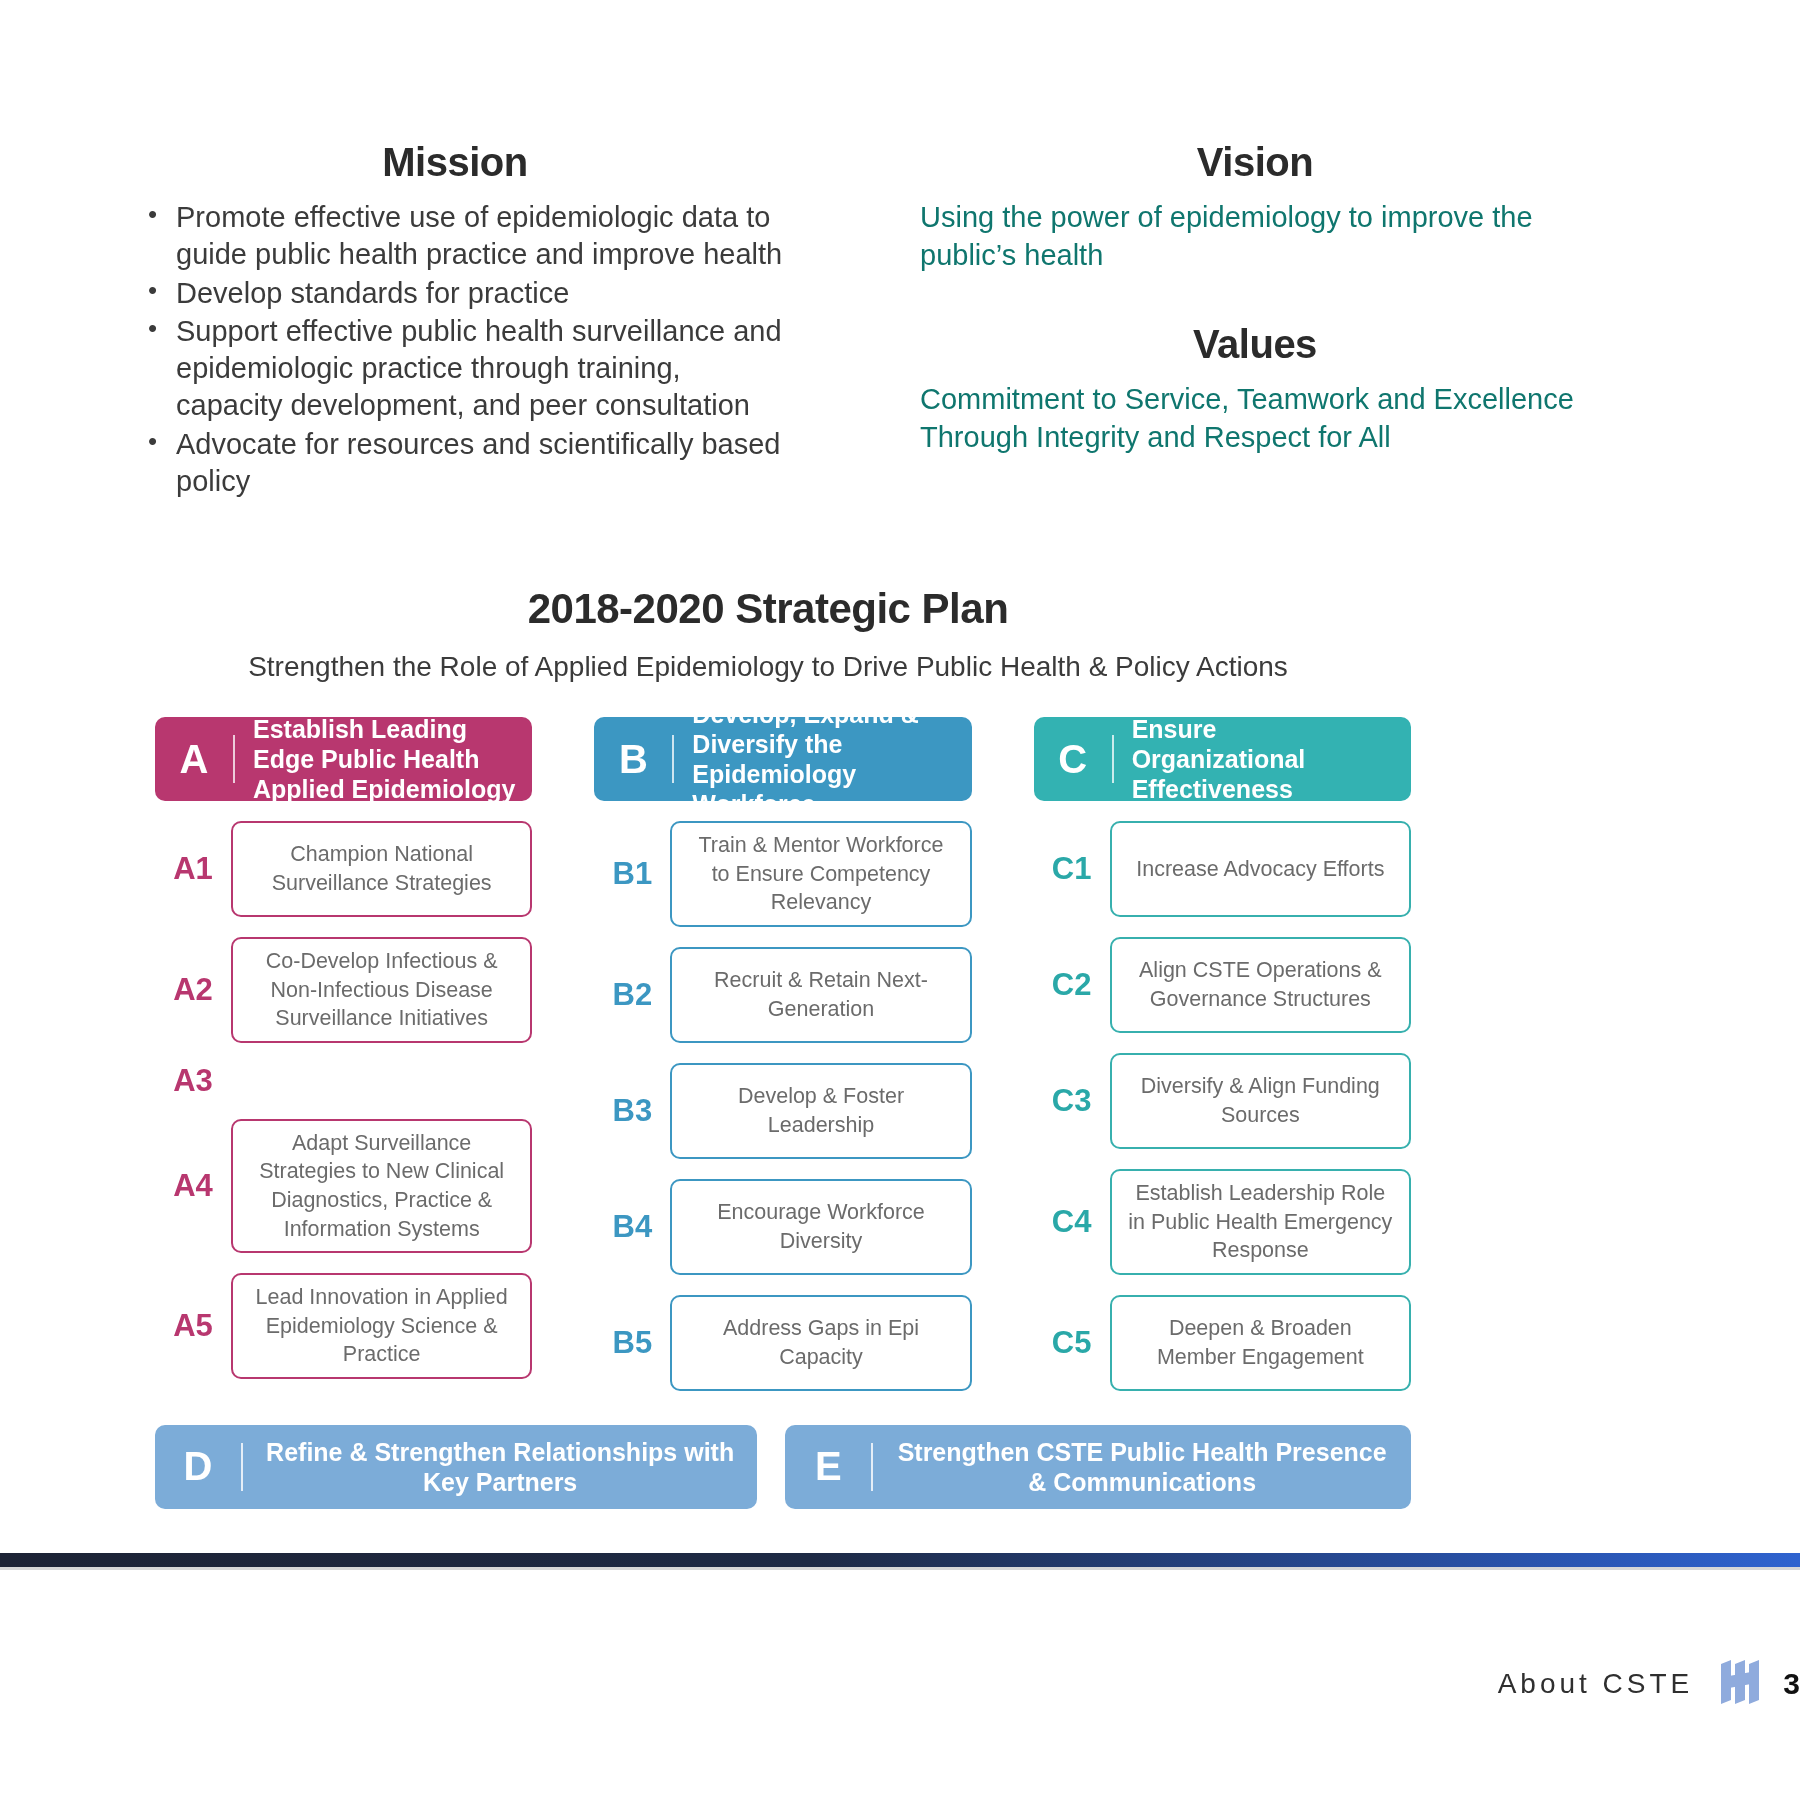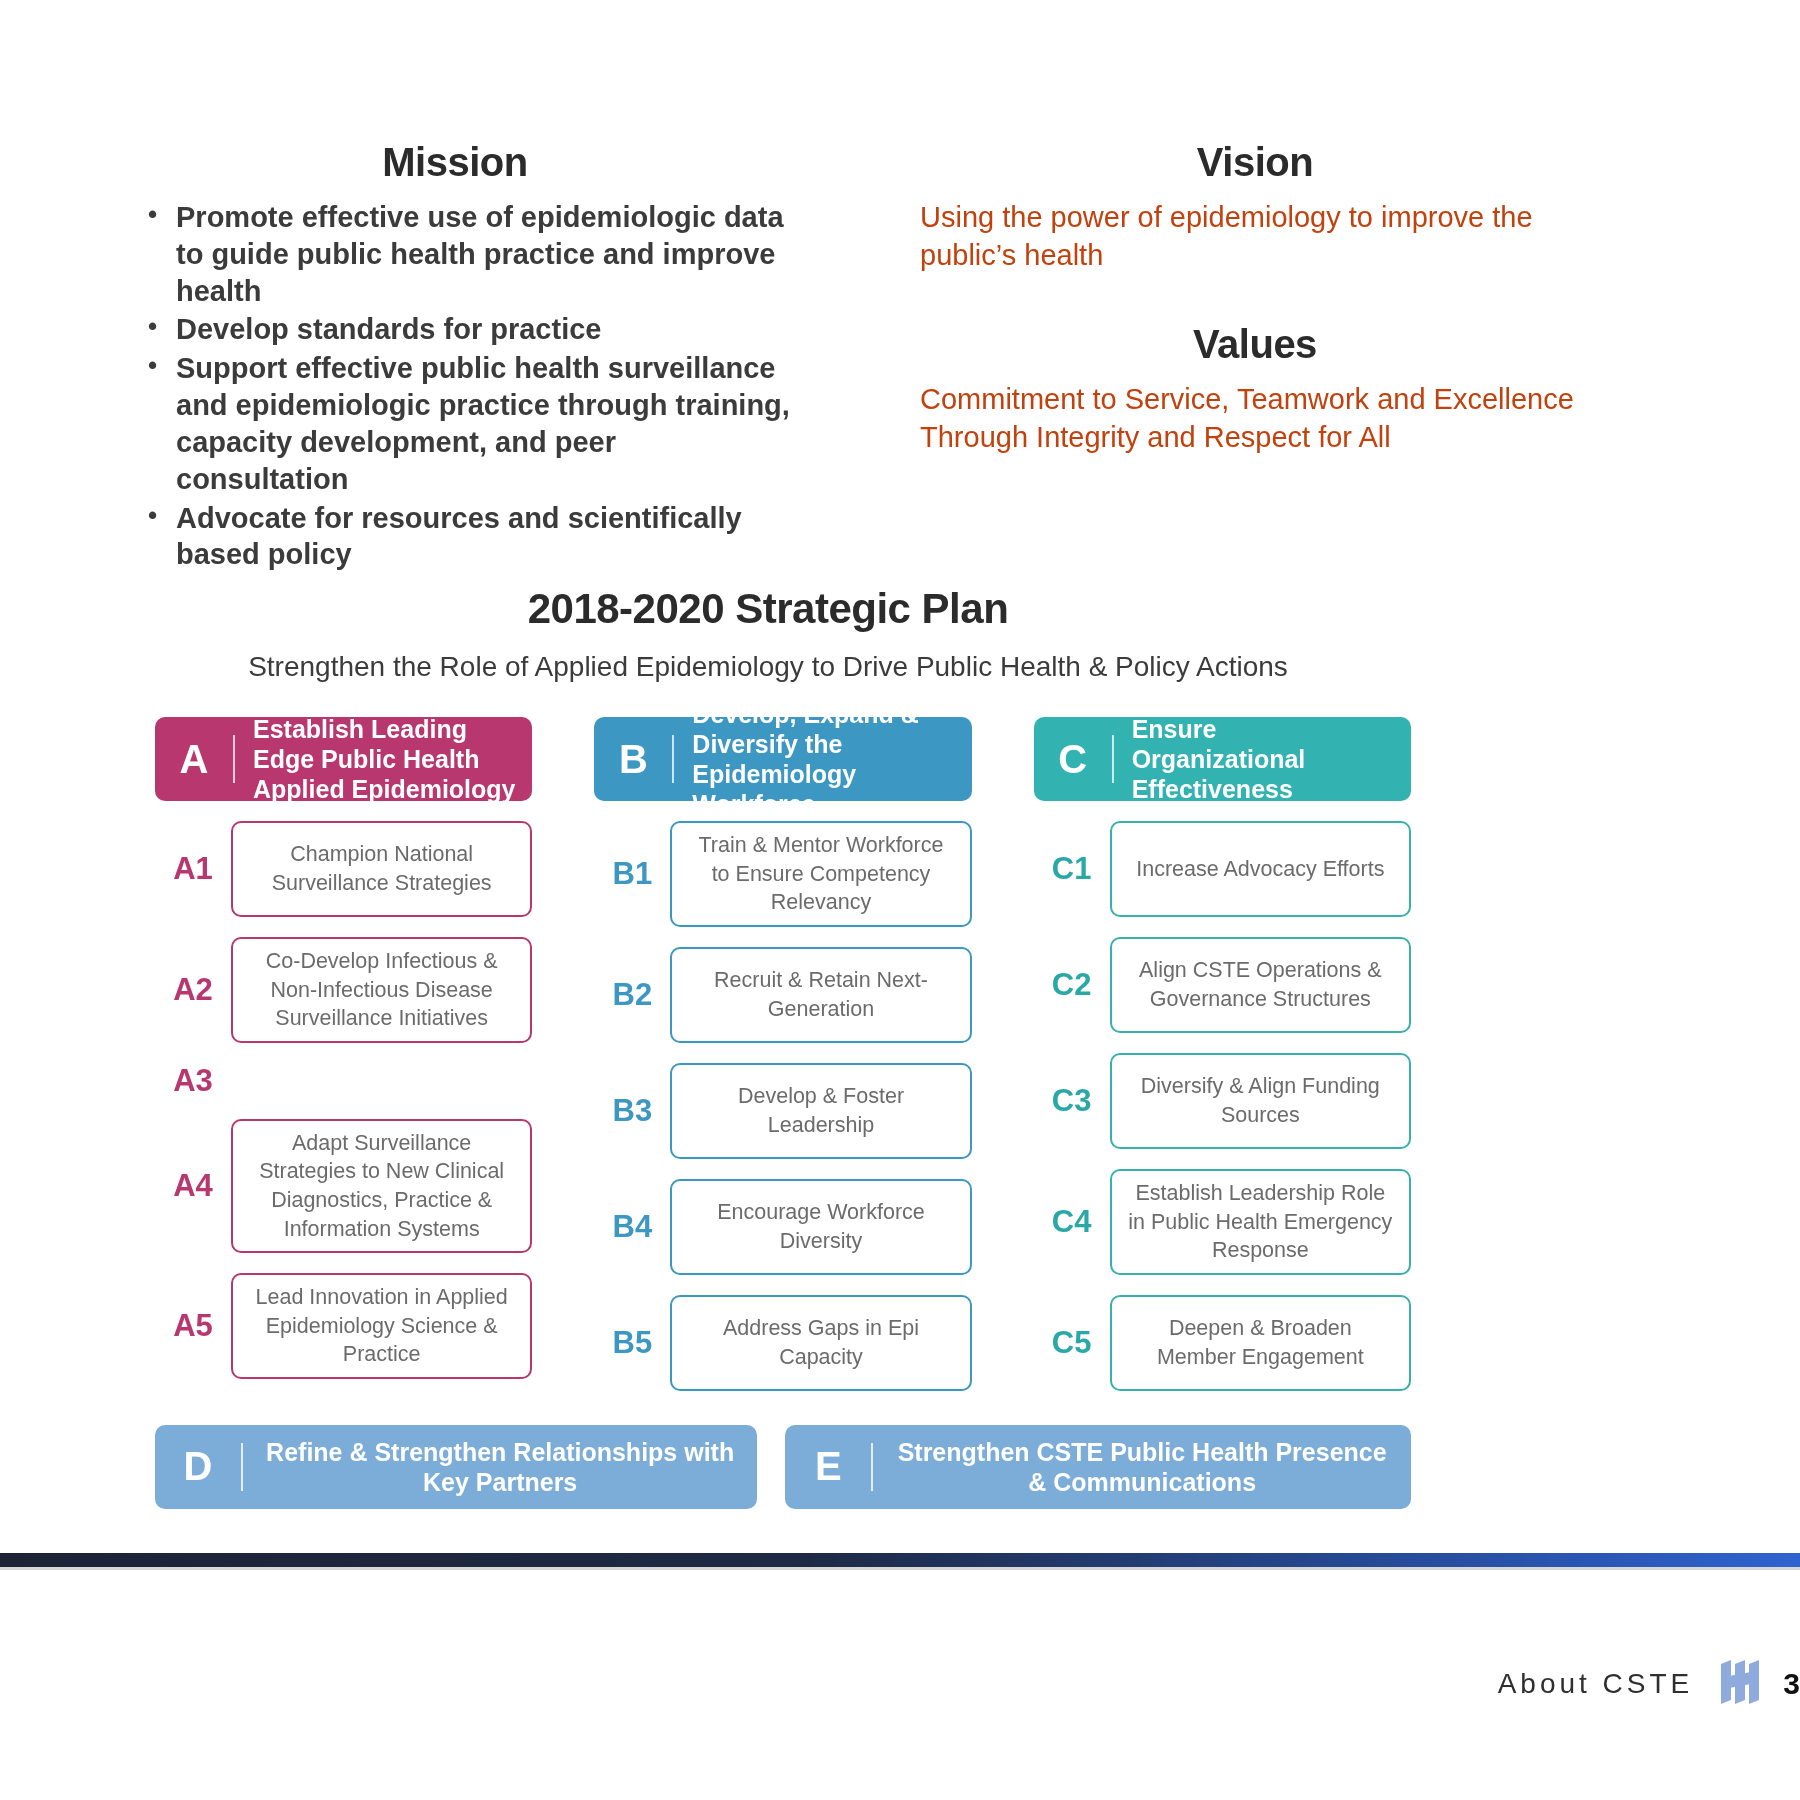--- a/index.html
+++ b/index.html
@@ -56,34 +56,33 @@
     padding: 0 0 0 34px;
     list-style: none;
   }
   ul.mission-list li {
     position: relative;
     font-size: 29px;
     line-height: 1.27;
     color: #3b3b3b;
     margin-bottom: 2px;
     padding-left: 22px;
-    font-weight: bold;
   }
   ul.mission-list li::before {
     content: "\2022";
     position: absolute;
     left: -6px;
     top: -1px;
     font-size: 26px;
     color: #3b3b3b;
   }
   .body-text {
     font-size: 29px;
     line-height: 1.3;
-    color: #c2410c;
+    color: #0f766e;
     margin: 0;
   }
 
   
   .plan-wrap {
     position: absolute;
     top: 585px;
     left: 0;
     width: 1536px;
   }

